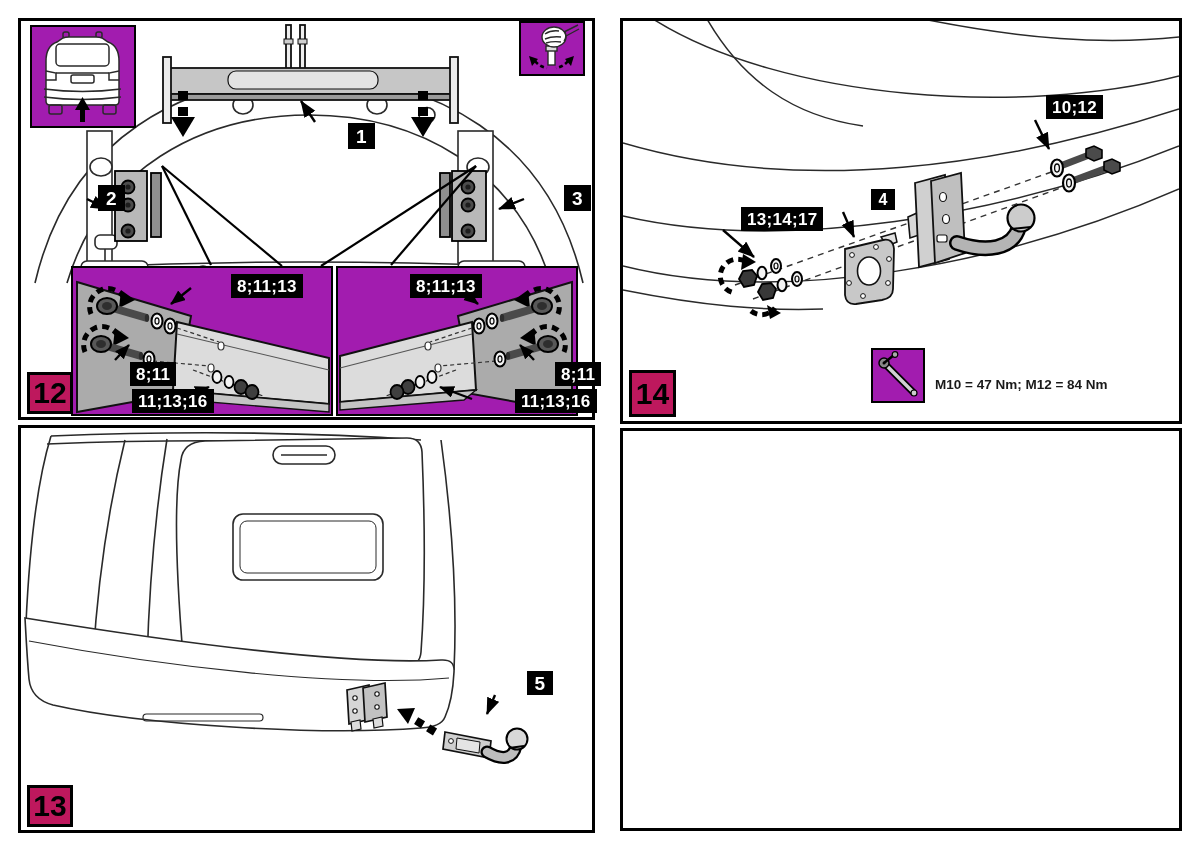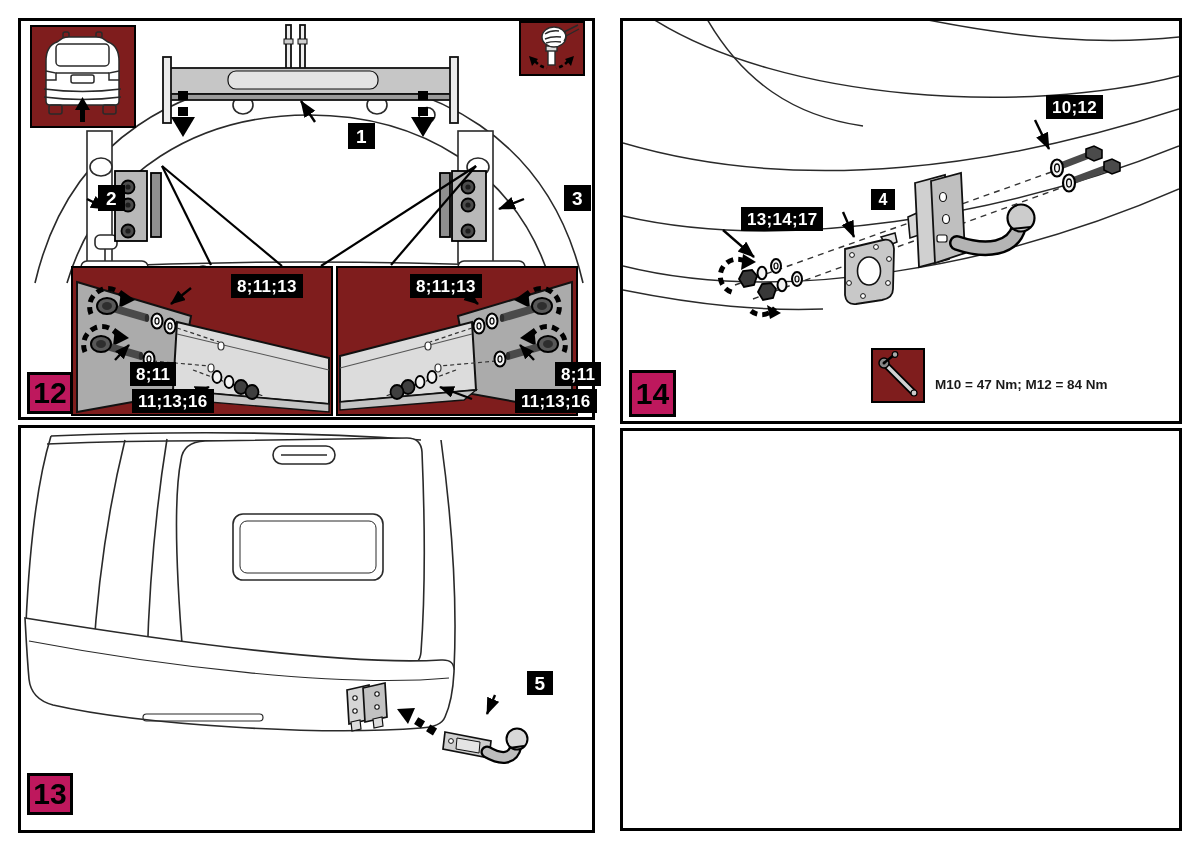--- a/index.html
+++ b/index.html
@@ -9,21 +9,21 @@
     font-family:"Liberation Sans", sans-serif; overflow:hidden;
   }
   .panel { position:absolute; border:3px solid #000; background:#fff; }
   #panel12 { left:18px;  top:18px;  width:577px; height:402px; }
   #panel13 { left:18px;  top:425px; width:577px; height:408px; }
   #panel14 { left:620px; top:18px;  width:562px; height:406px; }
   #panel15 { left:620px; top:428px; width:562px; height:403px; }
 
   svg.art { position:absolute; left:0; top:0; }
 
-  .inset { position:absolute; background:#7f1d1d; border:2px solid #000; }
+  .inset { position:absolute; background:#a21caf; border:2px solid #000; }
 
   .badge {
     position:absolute; background:#000; color:#fff; font-weight:bold;
     display:flex; align-items:center; justify-content:center;
     font-size:17px; line-height:1; padding:0 6px; height:24px; letter-spacing:.3px;
     white-space:nowrap;
     margin-left:40px;
   }
   .badge.single { width:27px; height:26px; font-size:19px; padding:0; }
   .badge.tiny { width:24px; height:21px; font-size:16px; padding:0; }
@@ -371,21 +371,21 @@
         <circle cx="496" cy="311" r="10.5" fill="#d8d8d8" stroke="#000" stroke-width="2"></circle>
         <path d="M 488,320 L 503,318" stroke="#000" stroke-width="2" fill="none"></path>
       </g>
 
       <g stroke="#000" stroke-width="2.4" fill="none">
         <line x1="474" y1="267" x2="466" y2="286" marker-end="url(#ah13)"></line>
       </g>
     </svg>
 
     <div class="badge single" style="left:466px; top:243px; width:26px; height:24px;">5</div>
-    <div class="panelnum" style="left:6px; top:345px;">13</div>
+    <div class="panelnum" style="left:6px; top:357px;">13</div>
   </div>
 
   <div class="panel" id="panel14">
     <svg class="art" width="556" height="400" viewBox="0 0 556 400">
       <defs>
         <marker id="ah14" markerUnits="userSpaceOnUse" markerWidth="18" markerHeight="14" refX="16" refY="6.5" orient="auto">
             <path d="M0,0 L17,6.5 L0,13 Z" fill="#000"></path>
           </marker>
       </defs>
 

